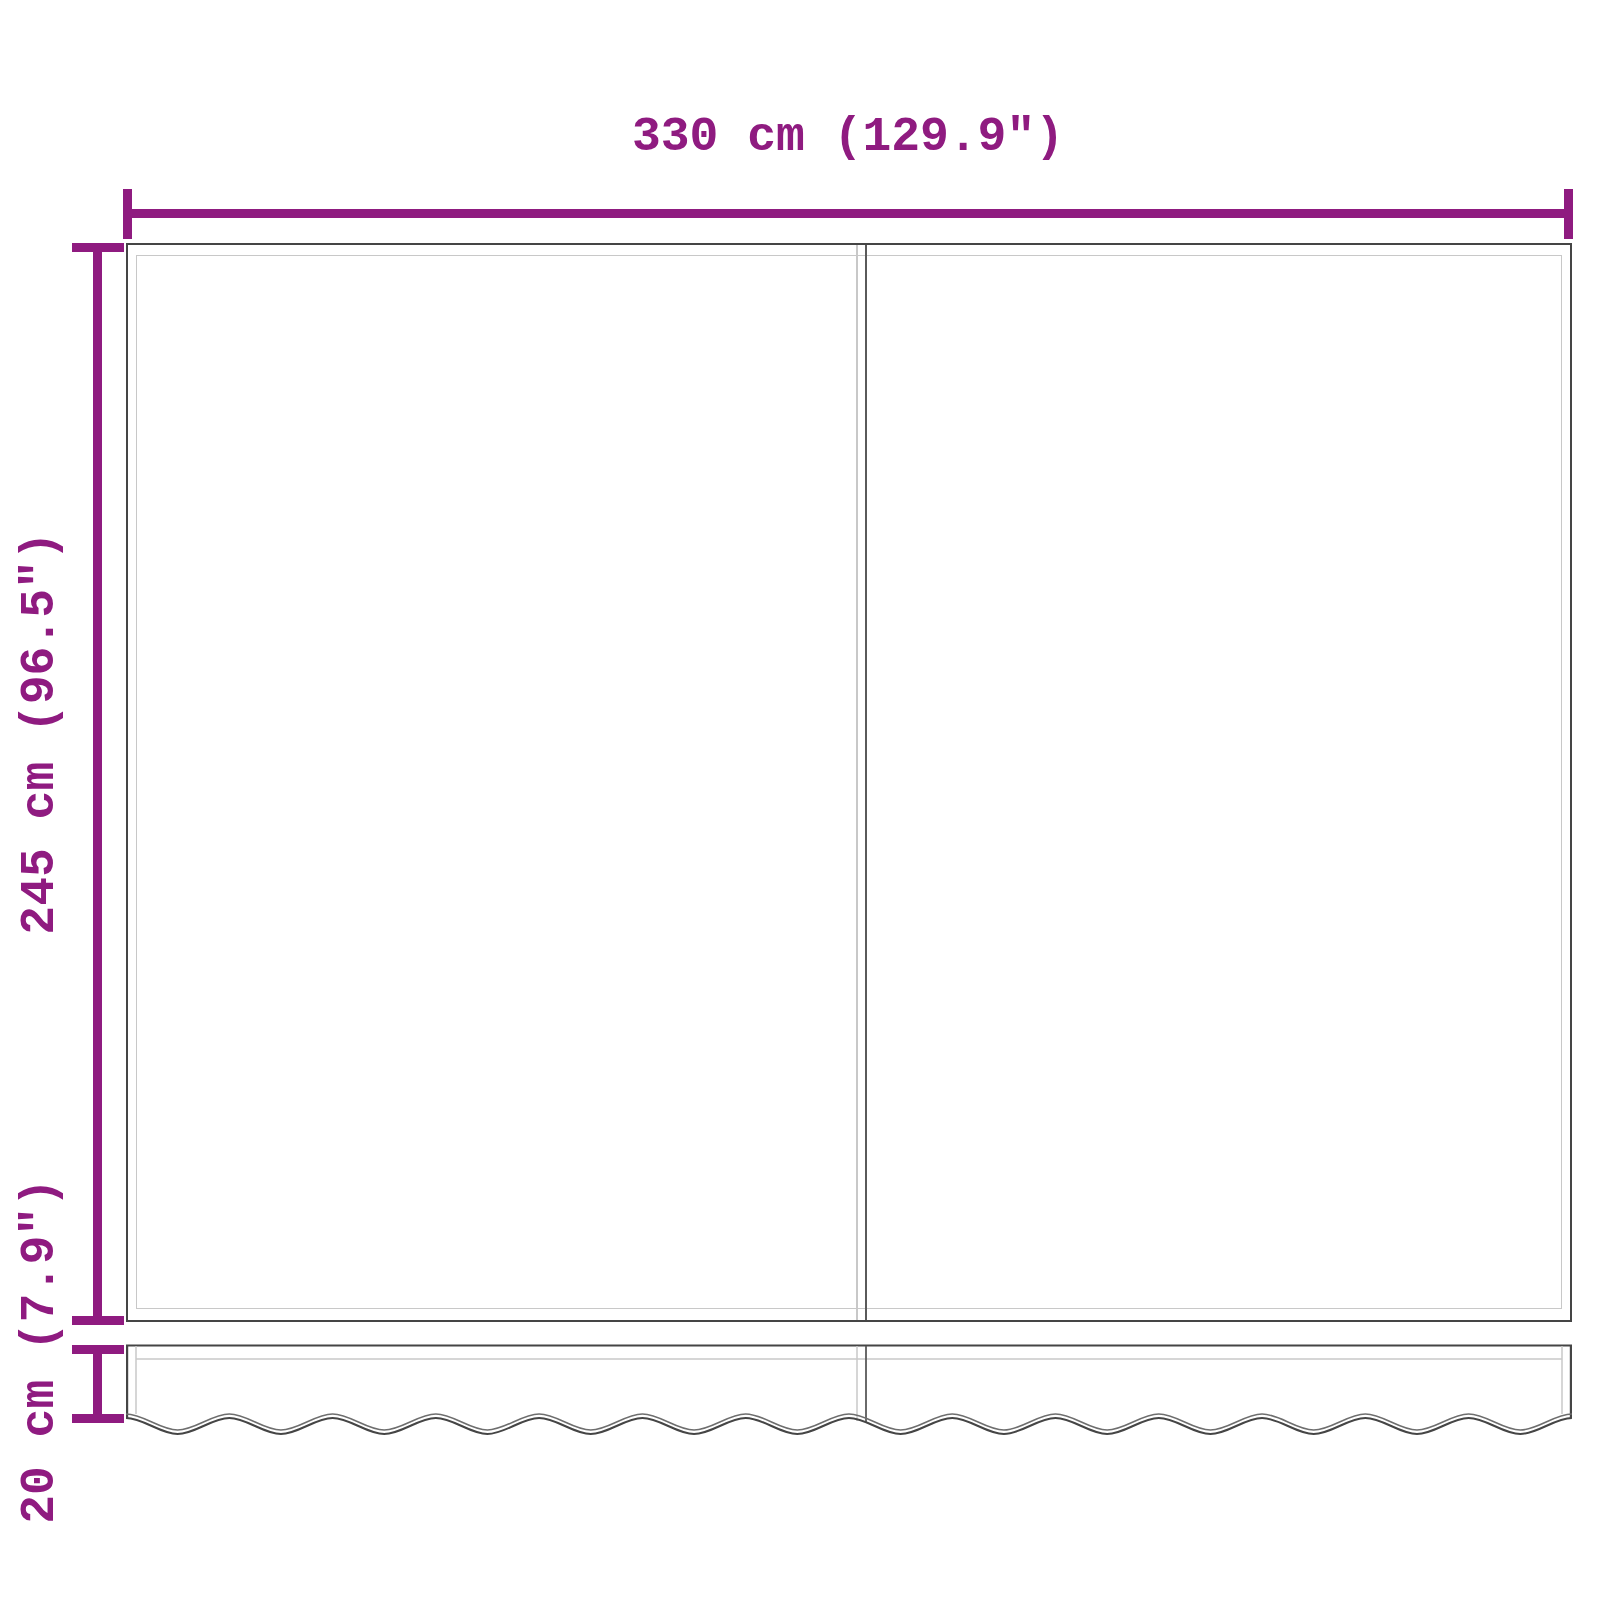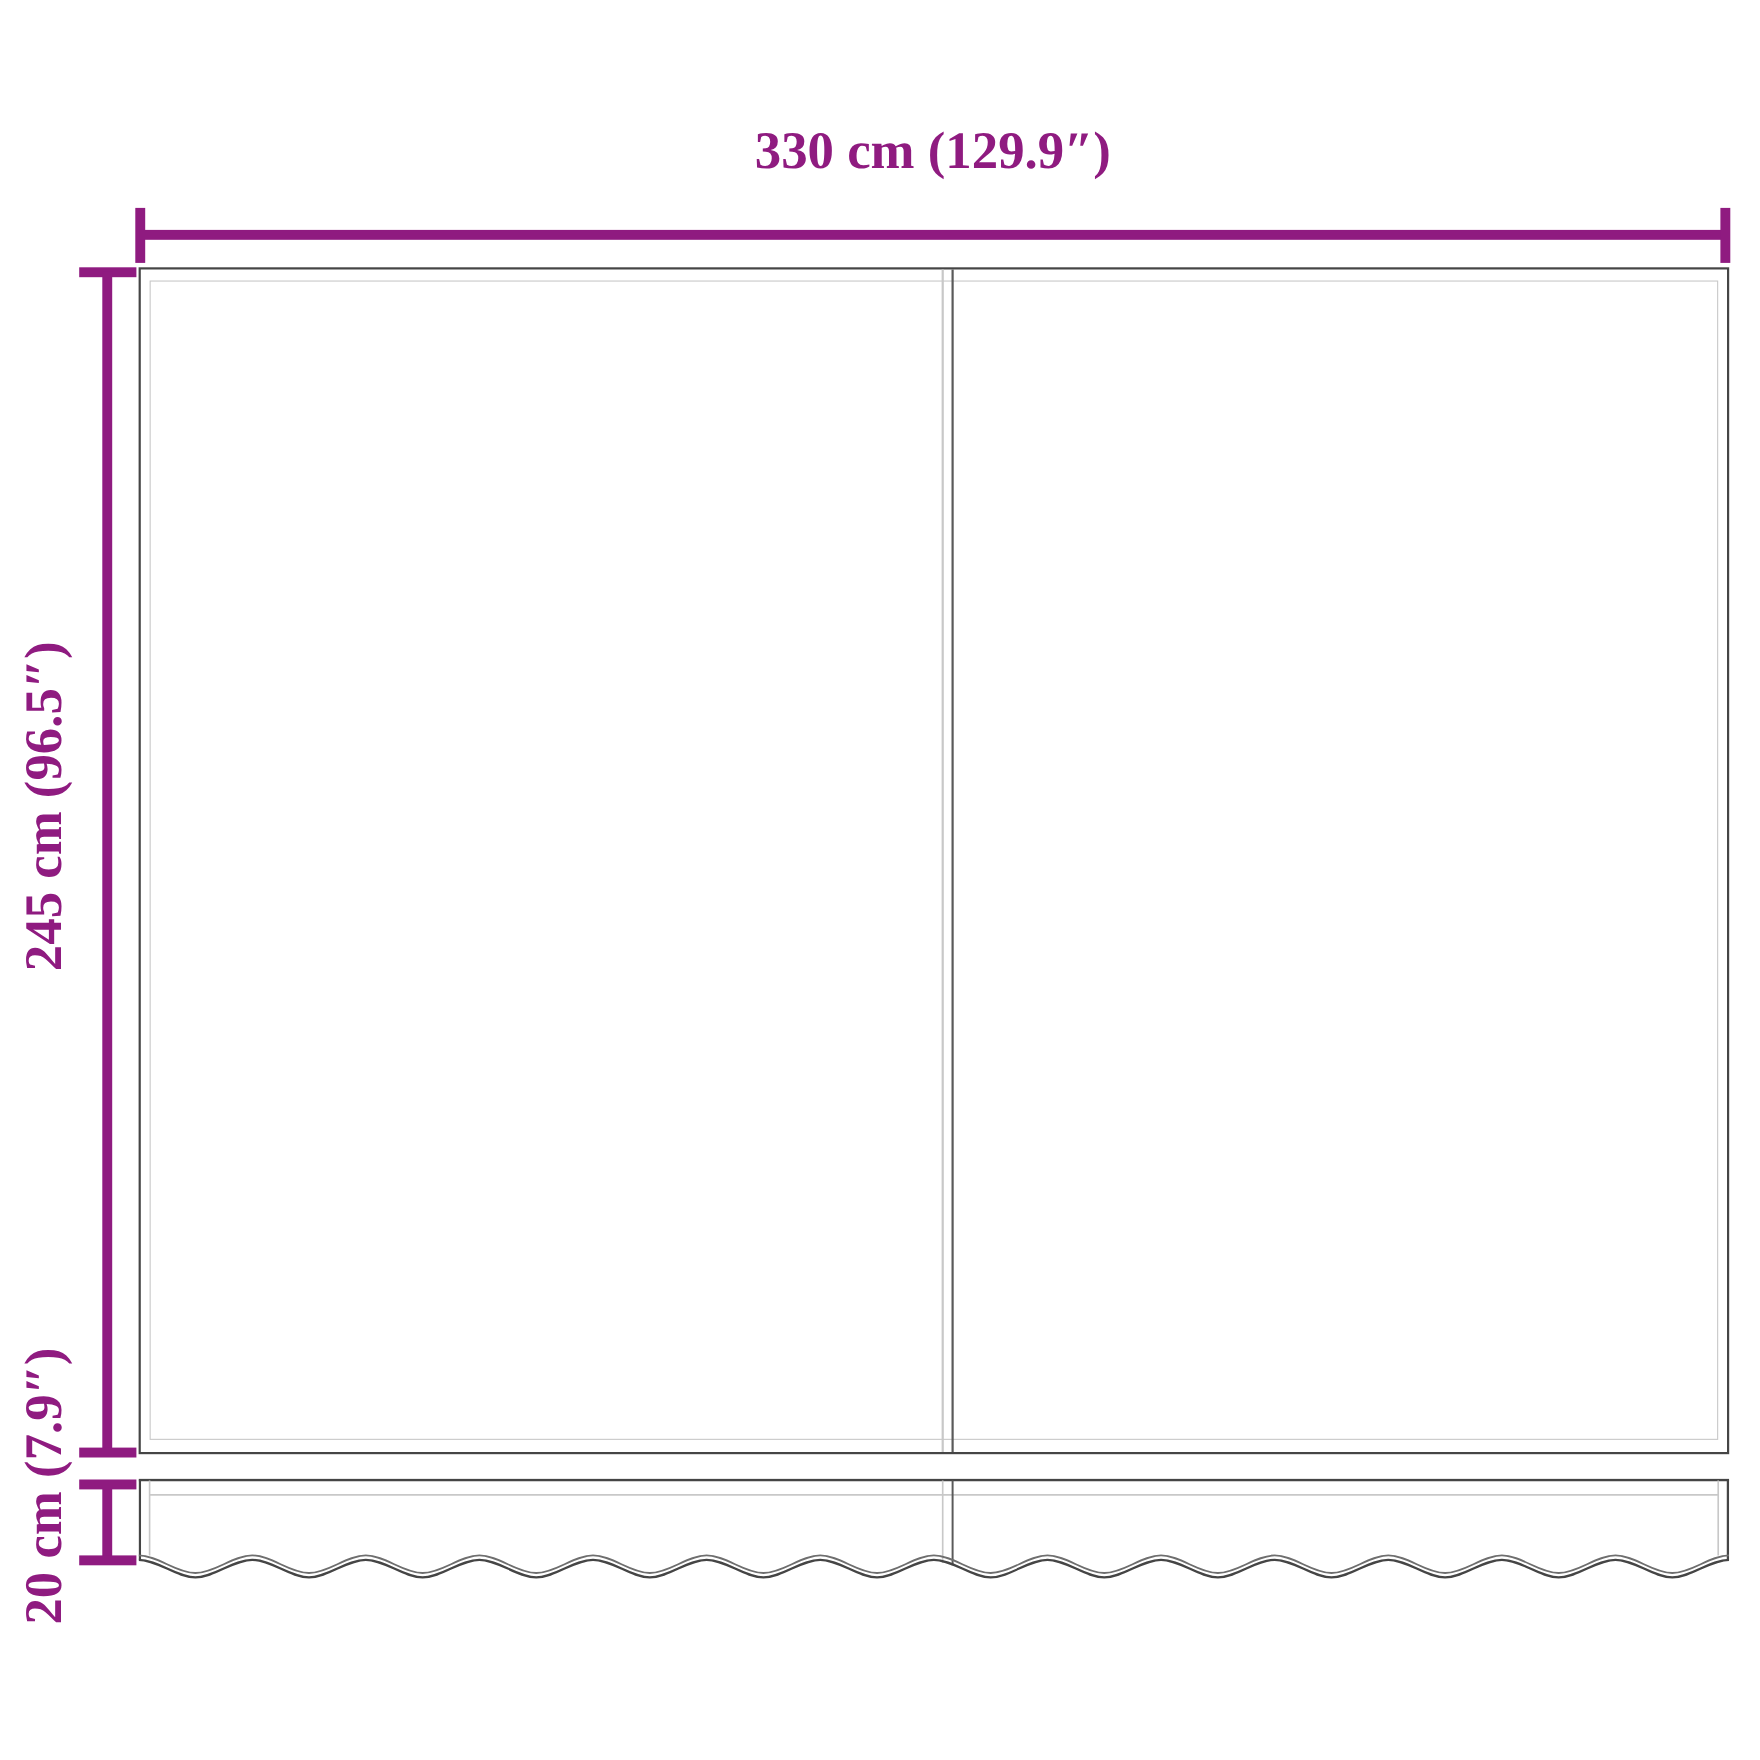--- a/index.html
+++ b/index.html
@@ -6,21 +6,21 @@
     margin: 0;
     padding: 0;
     background: #ffffff;
   }
   #stage {
     position: relative;
     width: 1600px;
     height: 1600px;
     background: var(--bg, #ffffff);
     overflow: hidden;
-    font-family: Liberation Serif, serif;
+    font-family: Liberation Mono, monospace;
   }
   
   .dim-bar {
     position: absolute;
     background: var(--dim-color, #8F1B80);
   }
   .dim-label {
     position: absolute;
     color: var(--dim-color, #8F1B80);
     font-weight: bold;

